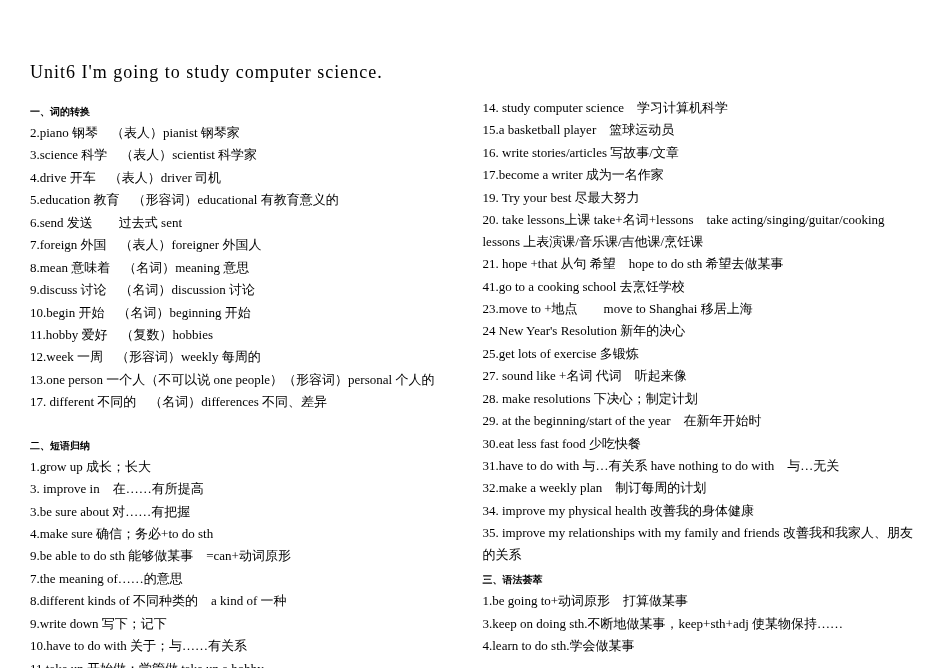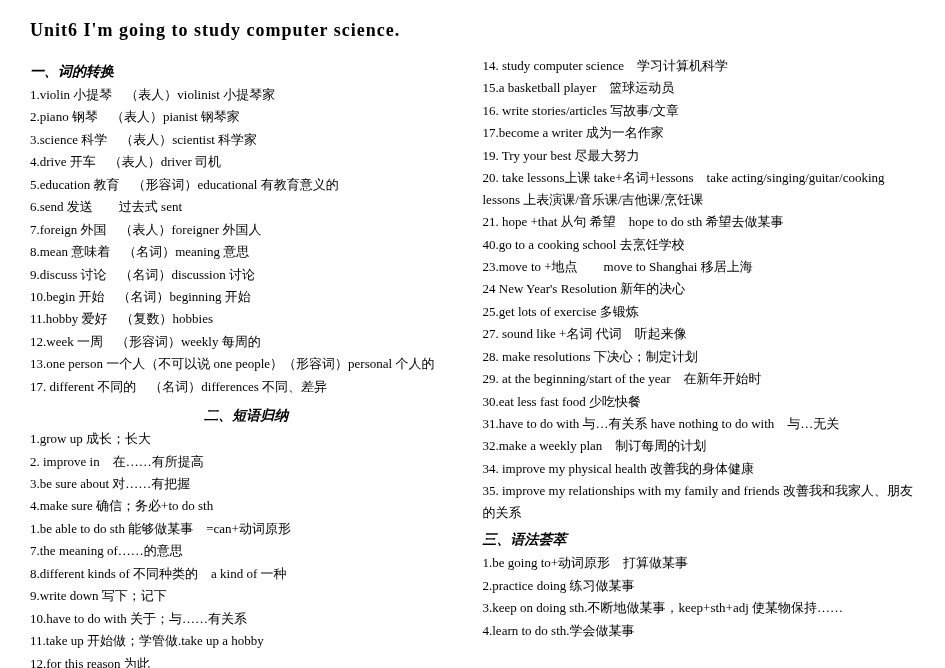--- a/index.html
+++ b/index.html
@@ -11,114 +11,112 @@
       background: #ffffff;
       font-family: "SimSun", "宋体", serif;
       font-size: 13px;
       color: #000000;
       padding: 20px 30px;
       width: 945px;
       min-height: 668px;
     }
     .title {
       font-size: 18px;
-      font-weight: bold;
+      font-weight: normal;
       font-family: "Times New Roman", serif;
       margin-bottom: 14px;
       letter-spacing: 1px;
+      margin-top: 42px;
     }
     .content-wrapper {
       display: flex;
       gap: 20px;
     }
     .column-left {
       flex: 1;
       min-width: 0;
     }
     .column-right {
       flex: 1;
       min-width: 0;
     }
     .section-heading {
       font-weight: bold;
-      font-size: 14px;
+      font-size: 10px;
       margin-bottom: 3px;
       margin-top: 8px;
-      font-style: italic;
     }
     .item {
       font-size: 13px;
       line-height: 1.65;
       margin-bottom: 1px;
     }
   </style>
 </head>
 <body>
 
 <div>
   <h1 class="title">Unit6  I'm  going  to  study  computer  science.</h1>
 
   <div class="content-wrapper">
 
     <div class="column-left">
       <div class="section-heading">一、词的转换</div>
       <div id="section1-items">
-          <div class="item">1.violin 小提琴　（表人）violinist 小提琴家</div>
           <div class="item">2.piano 钢琴　（表人）pianist 钢琴家</div>
           <div class="item">3.science 科学　（表人）scientist 科学家</div>
           <div class="item">4.drive 开车　（表人）driver 司机</div>
           <div class="item">5.education 教育　（形容词）educational 有教育意义的</div>
           <div class="item">6.send 发送　　过去式 sent</div>
           <div class="item">7.foreign 外国　（表人）foreigner 外国人</div>
           <div class="item">8.mean 意味着　（名词）meaning 意思</div>
           <div class="item">9.discuss 讨论　（名词）discussion 讨论</div>
           <div class="item">10.begin 开始　（名词）beginning 开始</div>
           <div class="item">11.hobby 爱好　（复数）hobbies</div>
           <div class="item">12.week 一周　（形容词）weekly 每周的</div>
           <div class="item">13.one person 一个人（不可以说 one people）（形容词）personal 个人的</div>
           <div class="item">17. different 不同的　（名词）differences 不同、差异</div>
         </div>
-      <div class="section-heading" style="margin-top:10px;text-align:center;">二、短语归纳</div>
+      <div class="section-heading" style="margin-top:26px;">二、短语归纳</div>
       <div id="section2-items">
           <div class="item">1.grow up 成长；长大</div>
-          <div class="item">2. improve in　在……有所提高</div>
+          <div class="item">3. improve in　在……有所提高</div>
           <div class="item">3.be sure about 对……有把握</div>
           <div class="item">4.make sure 确信；务必+to do sth</div>
-          <div class="item">1.be able to do sth 能够做某事　=can+动词原形</div>
+          <div class="item">9.be able to do sth 能够做某事　=can+动词原形</div>
           <div class="item">7.the meaning of……的意思</div>
           <div class="item">8.different kinds of 不同种类的　a kind of 一种</div>
           <div class="item">9.write down 写下；记下</div>
           <div class="item">10.have to do with 关于；与……有关系</div>
           <div class="item">11.take up 开始做；学管做.take up a hobby</div>
           <div class="item">12.for this reason 为此</div>
         </div>
     </div>
 
     <div class="column-right">
       <div id="right-items">
           <div class="item">14. study computer science　学习计算机科学</div>
           <div class="item">15.a basketball player　篮球运动员</div>
           <div class="item">16. write stories/articles 写故事/文章</div>
           <div class="item">17.become a writer 成为一名作家</div>
           <div class="item">19. Try your best 尽最大努力</div>
           <div class="item">20. take lessons上课  take+名词+lessons　take acting/singing/guitar/cooking lessons 上表演课/音乐课/吉他课/烹饪课</div>
           <div class="item">21. hope +that 从句 希望　hope to do sth 希望去做某事</div>
-          <div class="item">40.go to a cooking school 去烹饪学校</div>
+          <div class="item">41.go to a cooking school 去烹饪学校</div>
           <div class="item">23.move to +地点　　move to Shanghai 移居上海</div>
           <div class="item">24 New Year's Resolution 新年的决心</div>
           <div class="item">25.get lots of exercise 多锻炼</div>
           <div class="item">27. sound like +名词 代词　听起来像</div>
           <div class="item">28. make resolutions 下决心；制定计划</div>
           <div class="item">29. at the beginning/start of the year　在新年开始时</div>
           <div class="item">30.eat less fast food 少吃快餐</div>
           <div class="item">31.have to do with 与…有关系 have nothing to do with　与…无关</div>
           <div class="item">32.make a weekly plan　制订每周的计划</div>
           <div class="item">34. improve my physical health 改善我的身体健康</div>
           <div class="item">35. improve my relationships with my family and friends 改善我和我家人、朋友的关系</div>
           <div class="section-heading" style="margin-top: 8px;">三、语法荟萃</div>
           <div class="item">1.be going to+动词原形　打算做某事</div>
-          <div class="item">2.practice doing 练习做某事</div>
           <div class="item">3.keep on doing sth.不断地做某事，keep+sth+adj 使某物保持……</div>
           <div class="item">4.learn to do sth.学会做某事</div>
         </div>
     </div>
   </div>
 </div>
 
 </body></html>

